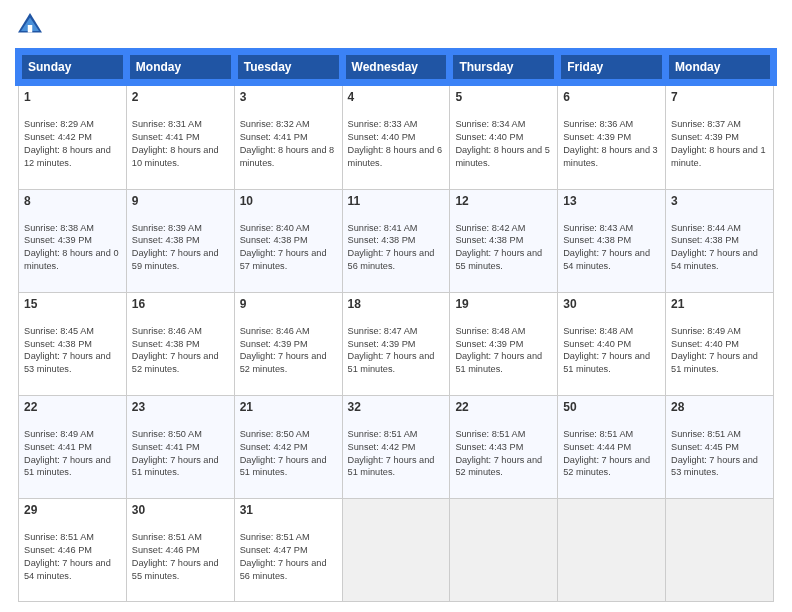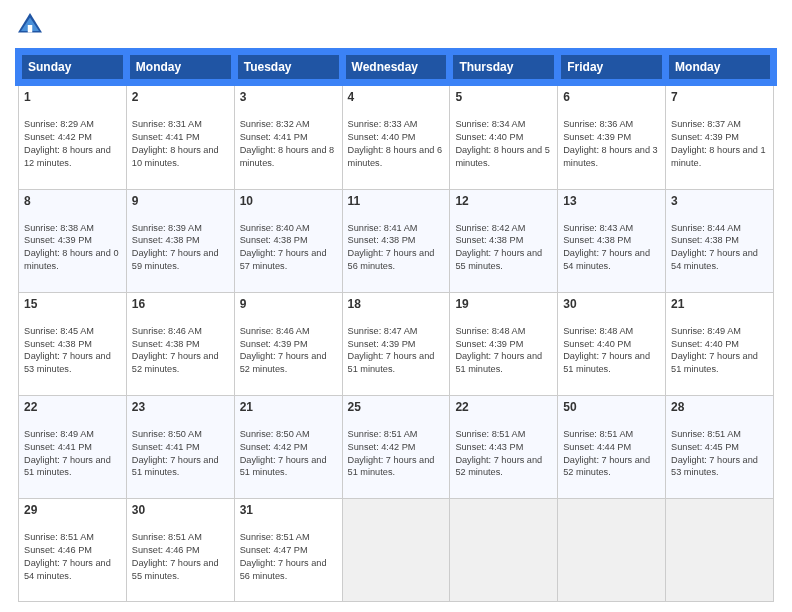--- a/index.html
+++ b/index.html
@@ -230,21 +230,21 @@
           </td>
           <td>
             <span class="day-number">23</span>
             <div class="day-info">Sunrise: 8:50 AM<br>Sunset: 4:41 PM<br>Daylight: 7 hours and 51 minutes.</div>
           </td>
           <td>
             <span class="day-number">21</span>
             <div class="day-info">Sunrise: 8:50 AM<br>Sunset: 4:42 PM<br>Daylight: 7 hours and 51 minutes.</div>
           </td>
           <td>
-            <span class="day-number">25</span>
+            <span class="day-number">32</span>
             <div class="day-info">Sunrise: 8:51 AM<br>Sunset: 4:42 PM<br>Daylight: 7 hours and 51 minutes.</div>
           </td>
           <td>
             <span class="day-number">22</span>
             <div class="day-info">Sunrise: 8:51 AM<br>Sunset: 4:43 PM<br>Daylight: 7 hours and 52 minutes.</div>
           </td>
           <td>
             <span class="day-number">50</span>
             <div class="day-info">Sunrise: 8:51 AM<br>Sunset: 4:44 PM<br>Daylight: 7 hours and 52 minutes.</div>
           </td>

